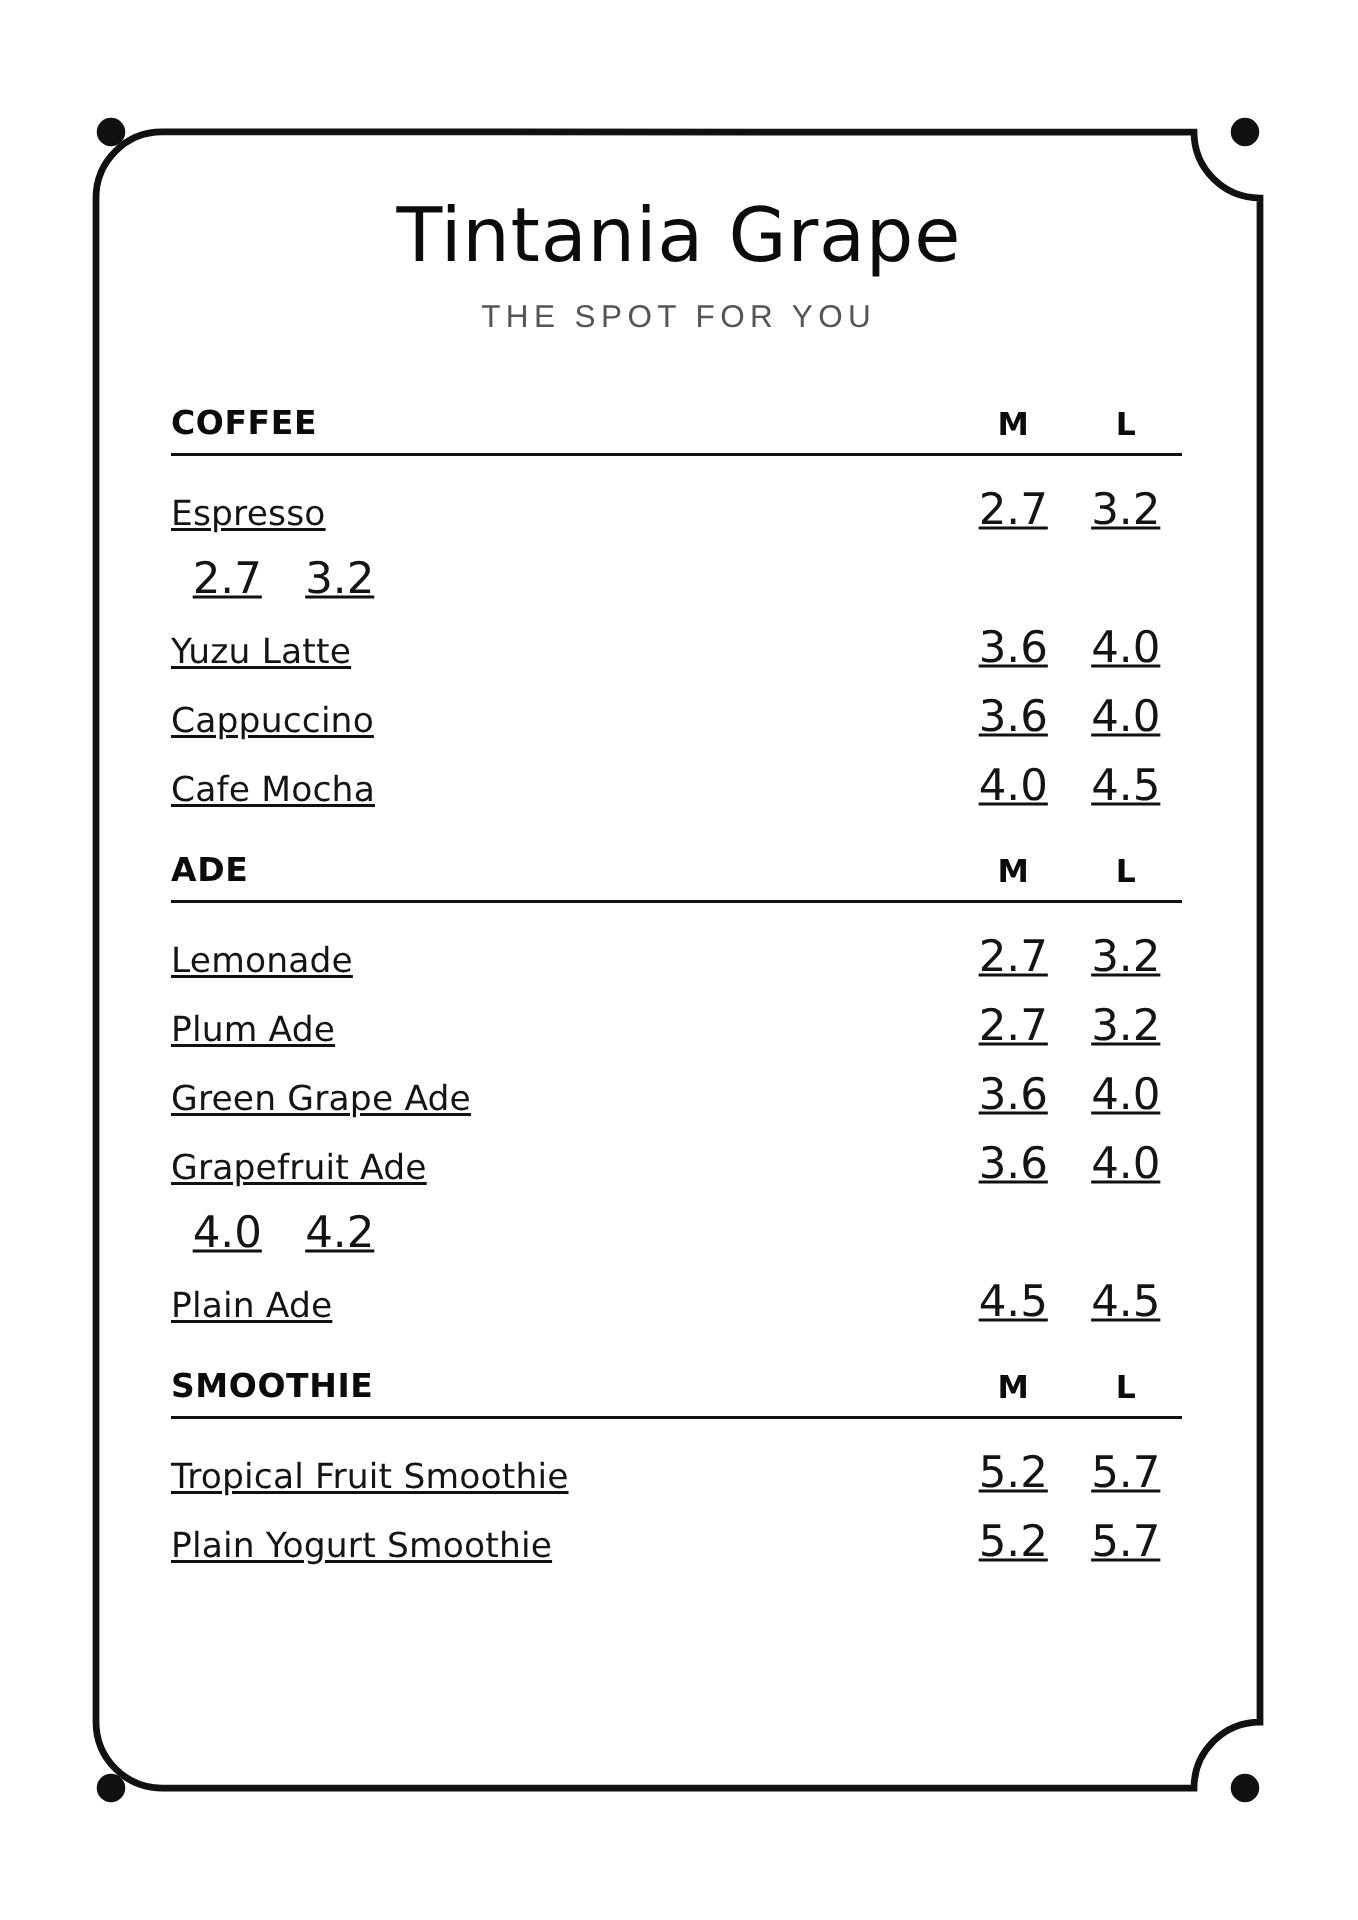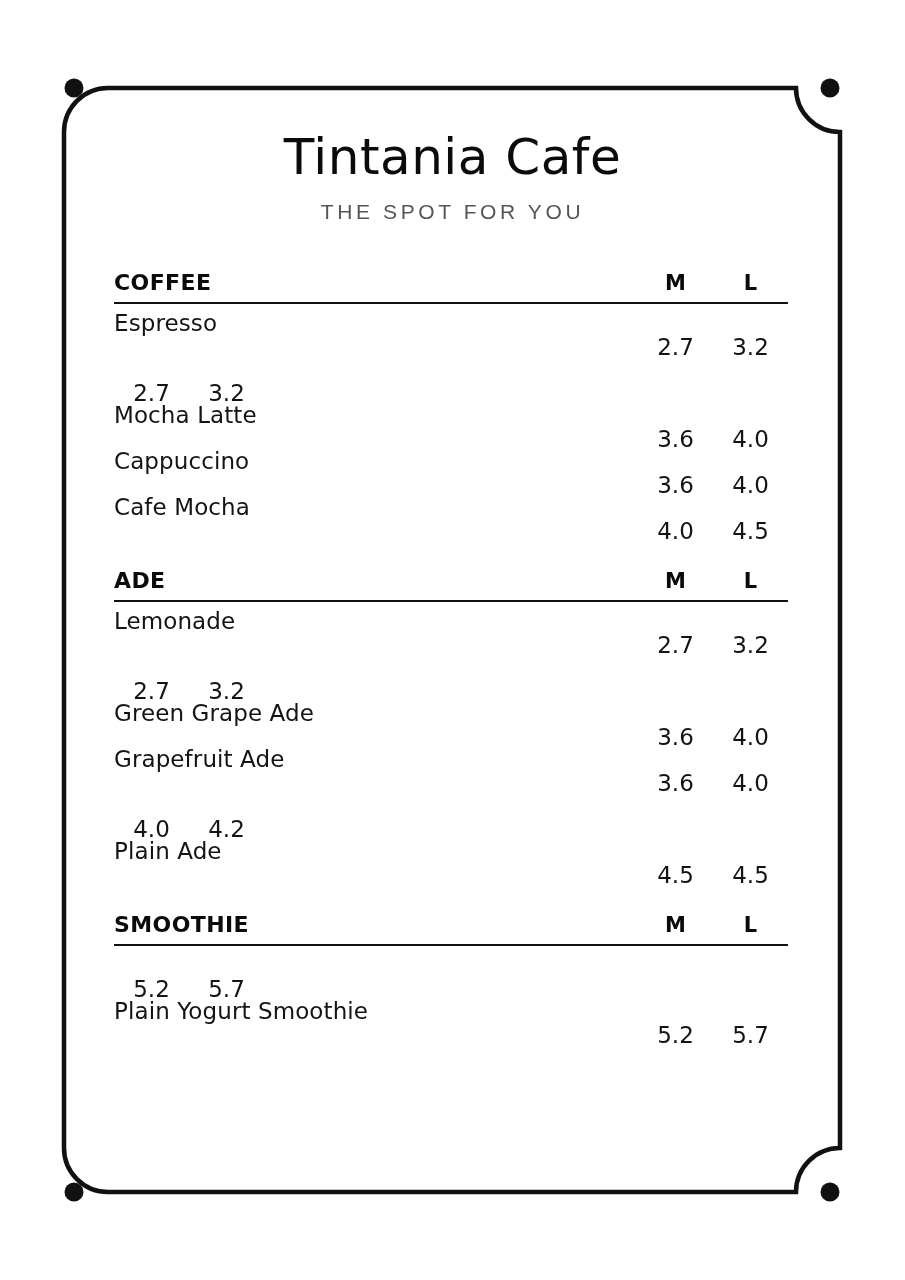--- a/index.html
+++ b/index.html
@@ -93,34 +93,35 @@
     font-size: 21px;
     font-weight: 700;
     color: #0b0b0b;
   }
 
   .section-rows {
     padding-top: 6px;
   }
   .menu-row {
     display: flex;
-    align-items: flex-start;
+    align-items: flex-end;
     height: 46px;
+    text-decoration: underline;
   }
   .item-name {
     flex: 1 1 auto;
     font-size: 23px;
     font-weight: 400;
     color: #141414;
     letter-spacing: 0.1px;
   }
   .price-cell {
     width: 75px;
     text-align: center;
-    font-size: 23px;
+    font-size: 29px;
     font-weight: 400;
     color: #141414;
     margin-top: 24px;
   }
 </style>
 </head>
 <body>
 
 <div id="menu-card">
 
@@ -130,21 +131,21 @@
              L 840,1148 A 44,44 0 0 0 796,1192 L 108,1192 A 44,44 0 0 1 64,1148 Z" fill="none" stroke="#111111" stroke-width="4.5" stroke-linecap="butt"></path>
     <circle cx="74" cy="88" r="9.5" fill="#111111"></circle>
     <circle cx="830" cy="88" r="9.5" fill="#111111"></circle>
     <circle cx="74" cy="1192" r="9.5" fill="#111111"></circle>
     <circle cx="830" cy="1192" r="9.5" fill="#111111"></circle>
   </svg>
 
   <div id="content">
 
     <div id="header-block">
-      <h1 id="menu-title">Tintania Cafe</h1>
+      <h1 id="menu-title">Tintania Grape</h1>
       <p id="menu-subtitle">THE SPOT FOR YOU</p>
     </div>
 
     <div id="sections">
         <div class="menu-section">
           <div class="section-head">
             <div class="section-name">COFFEE</div>
             <div class="size-col">M</div>
             <div class="size-col">L</div>
           </div>
@@ -152,21 +153,21 @@
             <div class="menu-row">
               <div class="item-name">Espresso</div>
               <div class="price-cell">2.7</div>
               <div class="price-cell">3.2</div>
             </div>
             <div class="menu-row">
               <div class="price-cell">2.7</div>
               <div class="price-cell">3.2</div>
             </div>
             <div class="menu-row">
-              <div class="item-name">Mocha Latte</div>
+              <div class="item-name">Yuzu Latte</div>
               <div class="price-cell">3.6</div>
               <div class="price-cell">4.0</div>
             </div>
             <div class="menu-row">
               <div class="item-name">Cappuccino</div>
               <div class="price-cell">3.6</div>
               <div class="price-cell">4.0</div>
             </div>
             <div class="menu-row">
               <div class="item-name">Cafe Mocha</div>
@@ -181,20 +182,21 @@
             <div class="size-col">M</div>
             <div class="size-col">L</div>
           </div>
           <div class="section-rows">
             <div class="menu-row">
               <div class="item-name">Lemonade</div>
               <div class="price-cell">2.7</div>
               <div class="price-cell">3.2</div>
             </div>
             <div class="menu-row">
+              <div class="item-name">Plum Ade</div>
               <div class="price-cell">2.7</div>
               <div class="price-cell">3.2</div>
             </div>
             <div class="menu-row">
               <div class="item-name">Green Grape Ade</div>
               <div class="price-cell">3.6</div>
               <div class="price-cell">4.0</div>
             </div>
             <div class="menu-row">
               <div class="item-name">Grapefruit Ade</div>
@@ -213,20 +215,21 @@
           </div>
         </div>
         <div class="menu-section">
           <div class="section-head">
             <div class="section-name">SMOOTHIE</div>
             <div class="size-col">M</div>
             <div class="size-col">L</div>
           </div>
           <div class="section-rows">
             <div class="menu-row">
+              <div class="item-name">Tropical Fruit Smoothie</div>
               <div class="price-cell">5.2</div>
               <div class="price-cell">5.7</div>
             </div>
             <div class="menu-row">
               <div class="item-name">Plain Yogurt Smoothie</div>
               <div class="price-cell">5.2</div>
               <div class="price-cell">5.7</div>
             </div>
           </div>
         </div>

